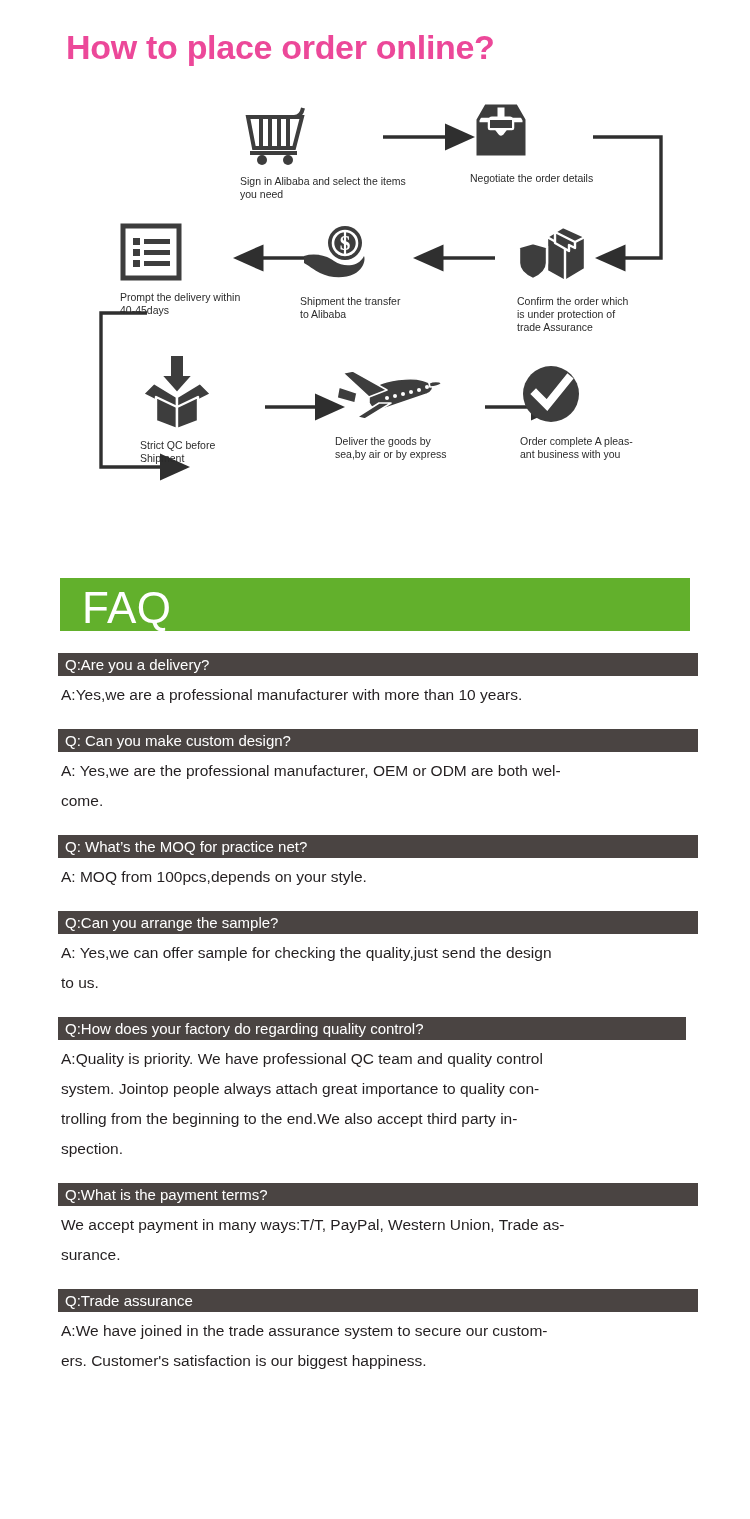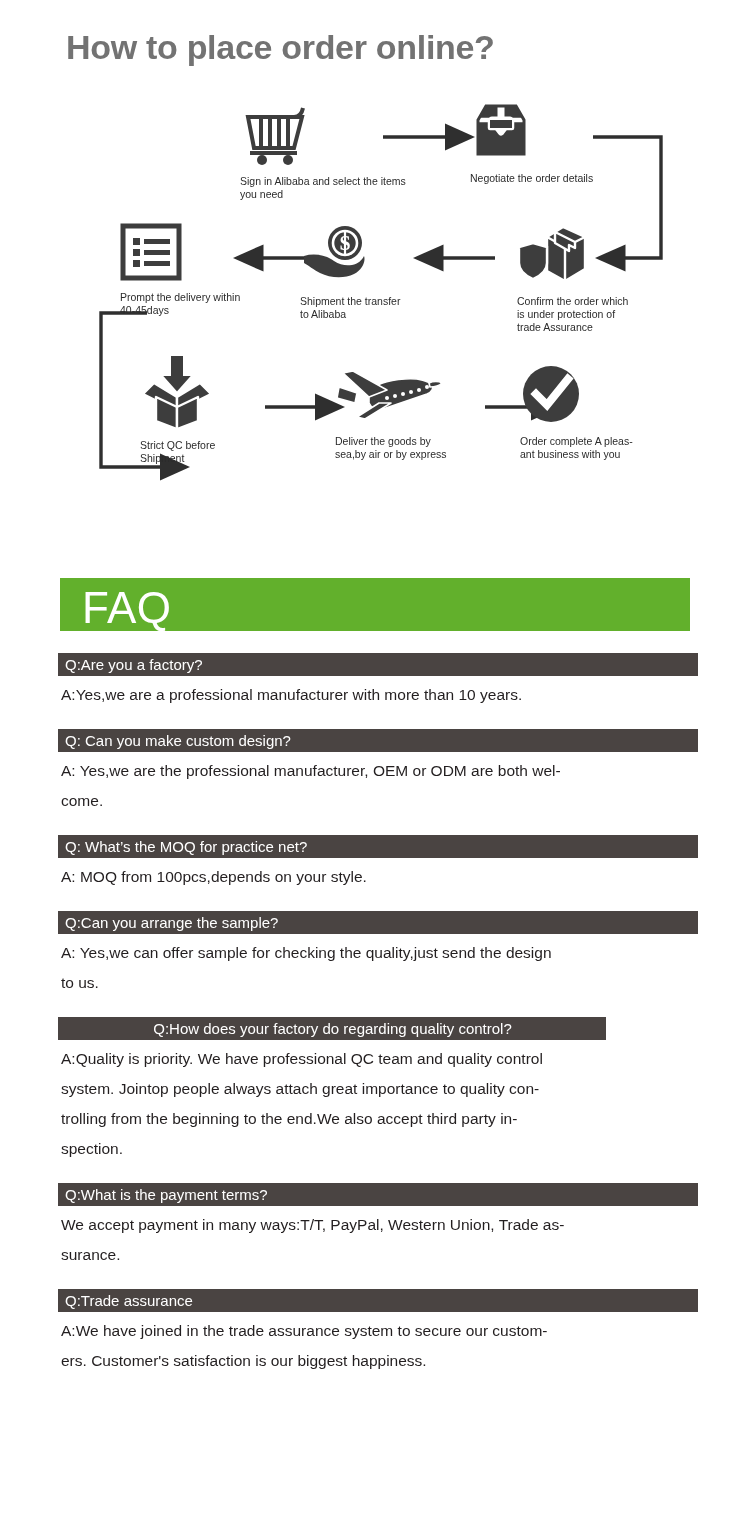--- a/index.html
+++ b/index.html
@@ -17,21 +17,21 @@
     background: #fff;
   }
 
   
   .main-heading {
     position: absolute;
     left: 66px;
     top: 28px;
     font-size: 34px;
     font-weight: bold;
-    color: #737373;
+    color: #ec4899;
     letter-spacing: -0.3px;
     font-family: "Liberation Sans", sans-serif;
   }
 
   
   .flow {
     position: absolute;
     left: 0;
     top: 95px;
     width: 750px;
@@ -86,21 +86,21 @@
     width: 640px;
   }
   .faq-item { margin-bottom: 19px; }
   .q-bar {
     background: #4a4442;
     height: 23px;
     padding: 0 6px 0 7px;
     display: inline-block;
     min-width: 100%;
   }
-  .q-bar.short { min-width: 0; width: 548px; text-align: center; }
+  .q-bar.short { min-width: 0; width: 628px; }
   .q-text {
     color: #ffffff;
     font-size: 15px;
     line-height: 23px;
     font-family: "Liberation Sans", sans-serif;
     white-space: nowrap;
   }
   .a-text {
     color: #231f20;
     font-size: 15.5px;
@@ -280,21 +280,21 @@
   </div>
 
   <div class="faq-banner">
     <span class="faq-title">FAQ</span>
   </div>
 
   <div class="faq-list">
 
     <div class="faq-item">
       <div class="q-bar">
-        <span class="q-text">Q:Are you a factory?</span>
+        <span class="q-text">Q:Are you a delivery?</span>
       </div>
       <div class="a-text">A:Yes,we are a professional manufacturer with more than 10 years.</div>
     </div>
 
     <div class="faq-item">
       <div class="q-bar">
         <span class="q-text">Q: Can you make custom design?</span>
       </div>
       <div class="a-text">A: Yes,we are the professional manufacturer, OEM or ODM are both wel-
 come.</div>

